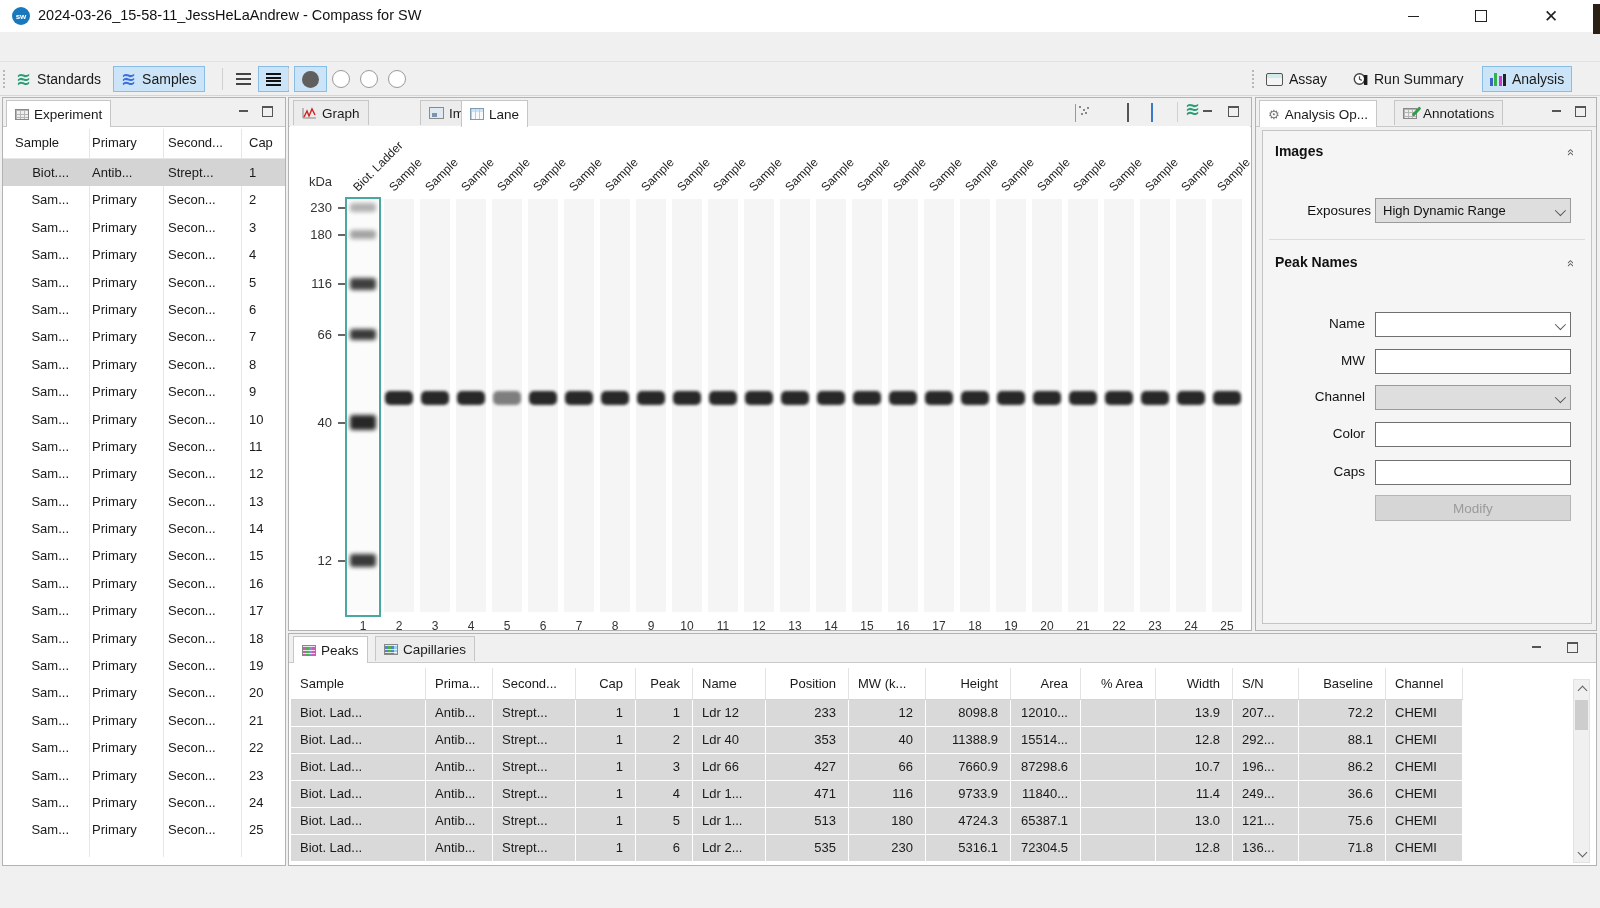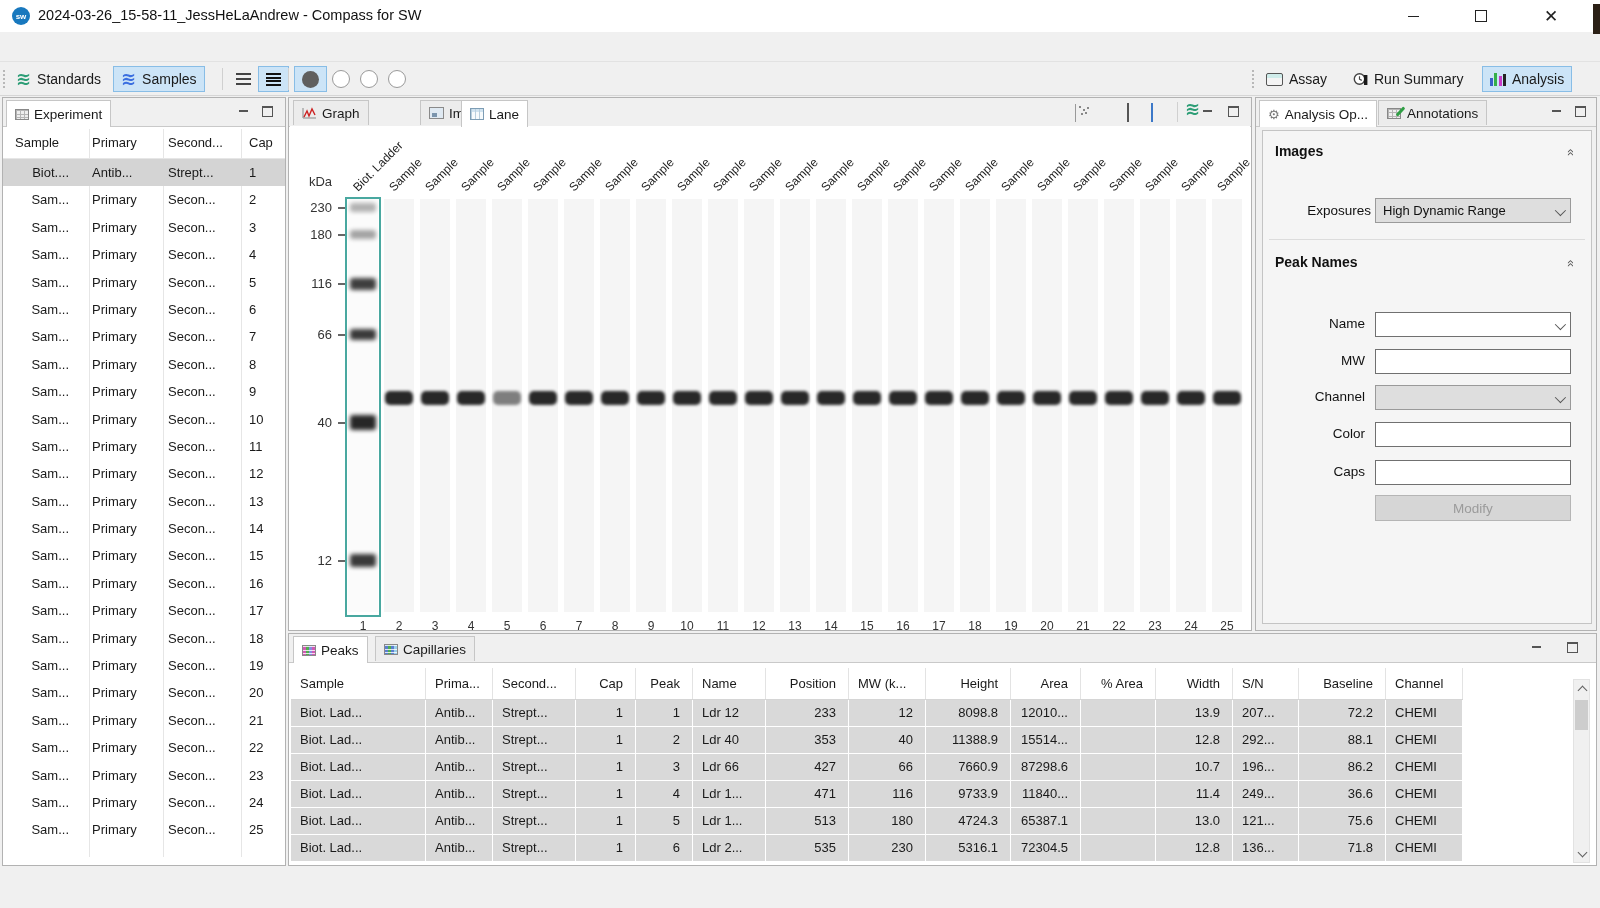--- a/index.html
+++ b/index.html
@@ -546,21 +546,21 @@
         <div class="lane-num" style="left: 922px;">25</div>
       </div>
   </div>
 
   <div class="panel" id="ap-panel" style="left:1255px;top:97px;width:342px;height:534px;background:#f0f0f0;">
     <div class="tabbar">
       <div class="tab active" style="left:3px;">
         <span style="color:#777;font-size:13px;font-family:'DejaVu Sans',sans-serif;">⚙</span>
         <span>Analysis Op...</span>
       </div>
-      <div class="tab" style="left:122px;">
+      <div class="tab" style="left:138px;">
         <span class="i-gridgray"></span>
         <span class="pencil"></span>
         <span>Annotations</span>
       </div>
       <div class="mmbtn" style="right:30px;top:4px;">
           <div class="pm-min"></div>
         </div>
       <div class="mmbtn" style="right:6px;top:4px;">
           <div class="pm-max"></div>
         </div>

